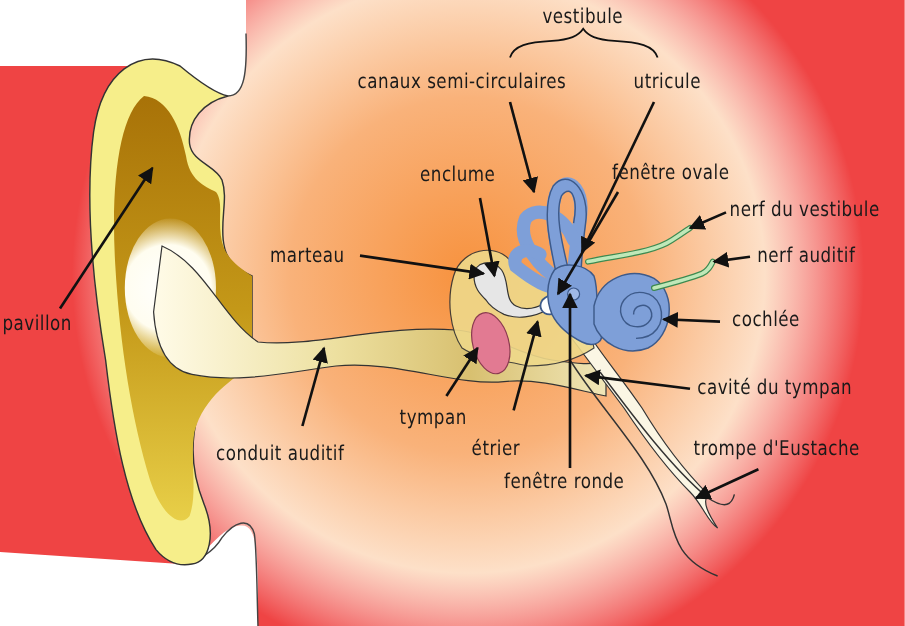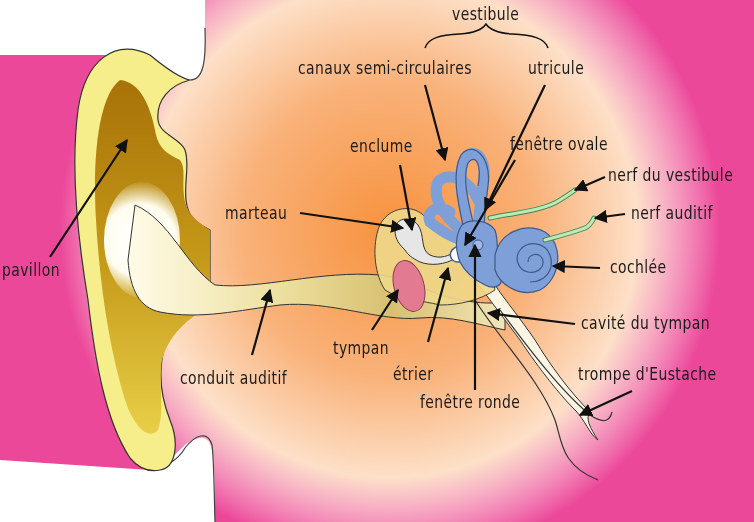--- a/index.html
+++ b/index.html
@@ -1,21 +1,21 @@
 <!DOCTYPE html>
 <html><head>
 <meta charset="utf-8">
 <style>
   html, body { margin: 0; padding: 0; background: #ffffff; }
   #stage {
     position: relative;
     width: 754px;
     height: 522px;
     overflow: hidden;
-    background: #ec4899;
+    background: #ef4444;
     font-family: "Liberation Sans", "DejaVu Sans", sans-serif;
   }
   #art { position: absolute; left: 0; top: 0; }
   .lbl {
     position: absolute;
     font-family: "DejaVu Sans", "Liberation Sans", sans-serif;
     font-size: 17px;
     color: #1a1a1a;
     white-space: nowrap;
     letter-spacing: 0.5px;

